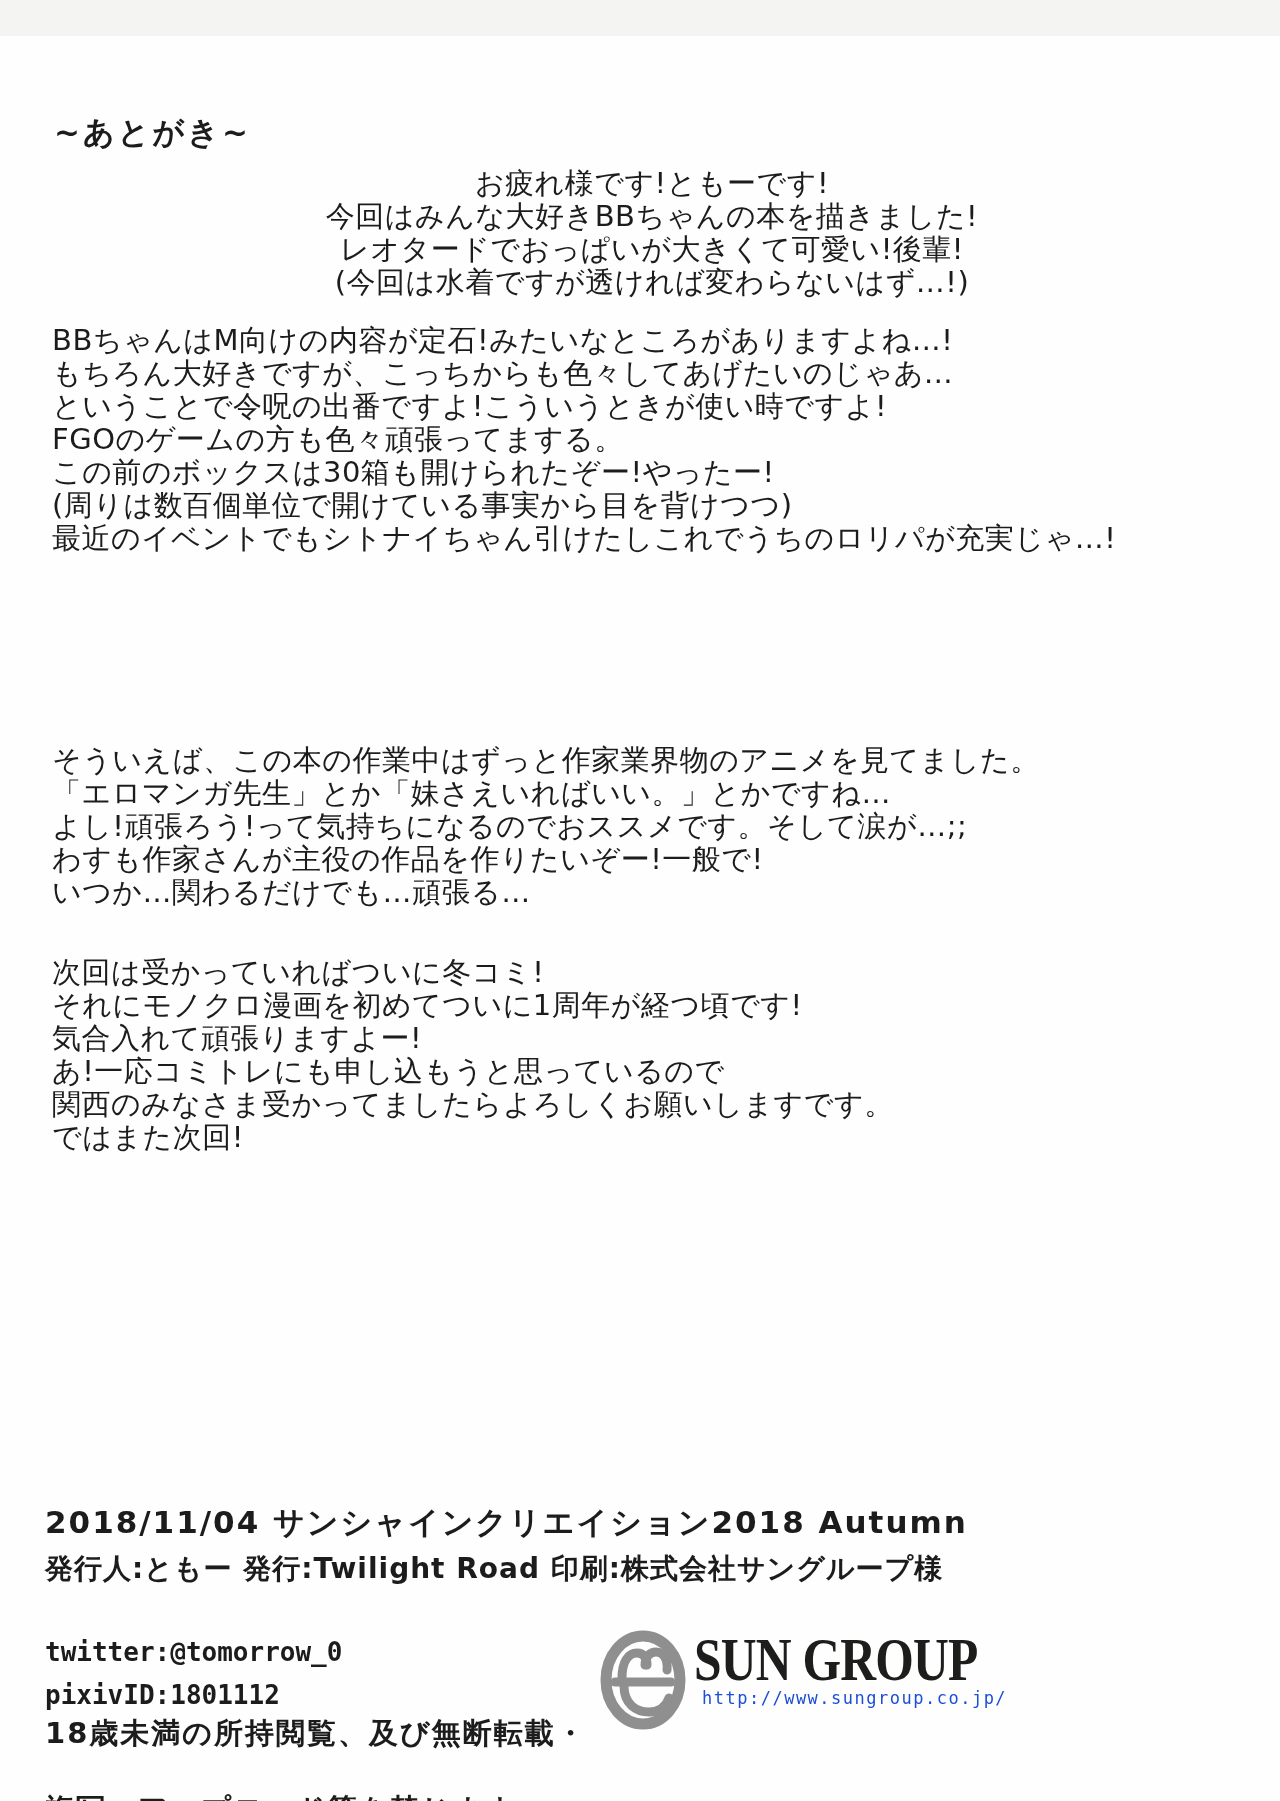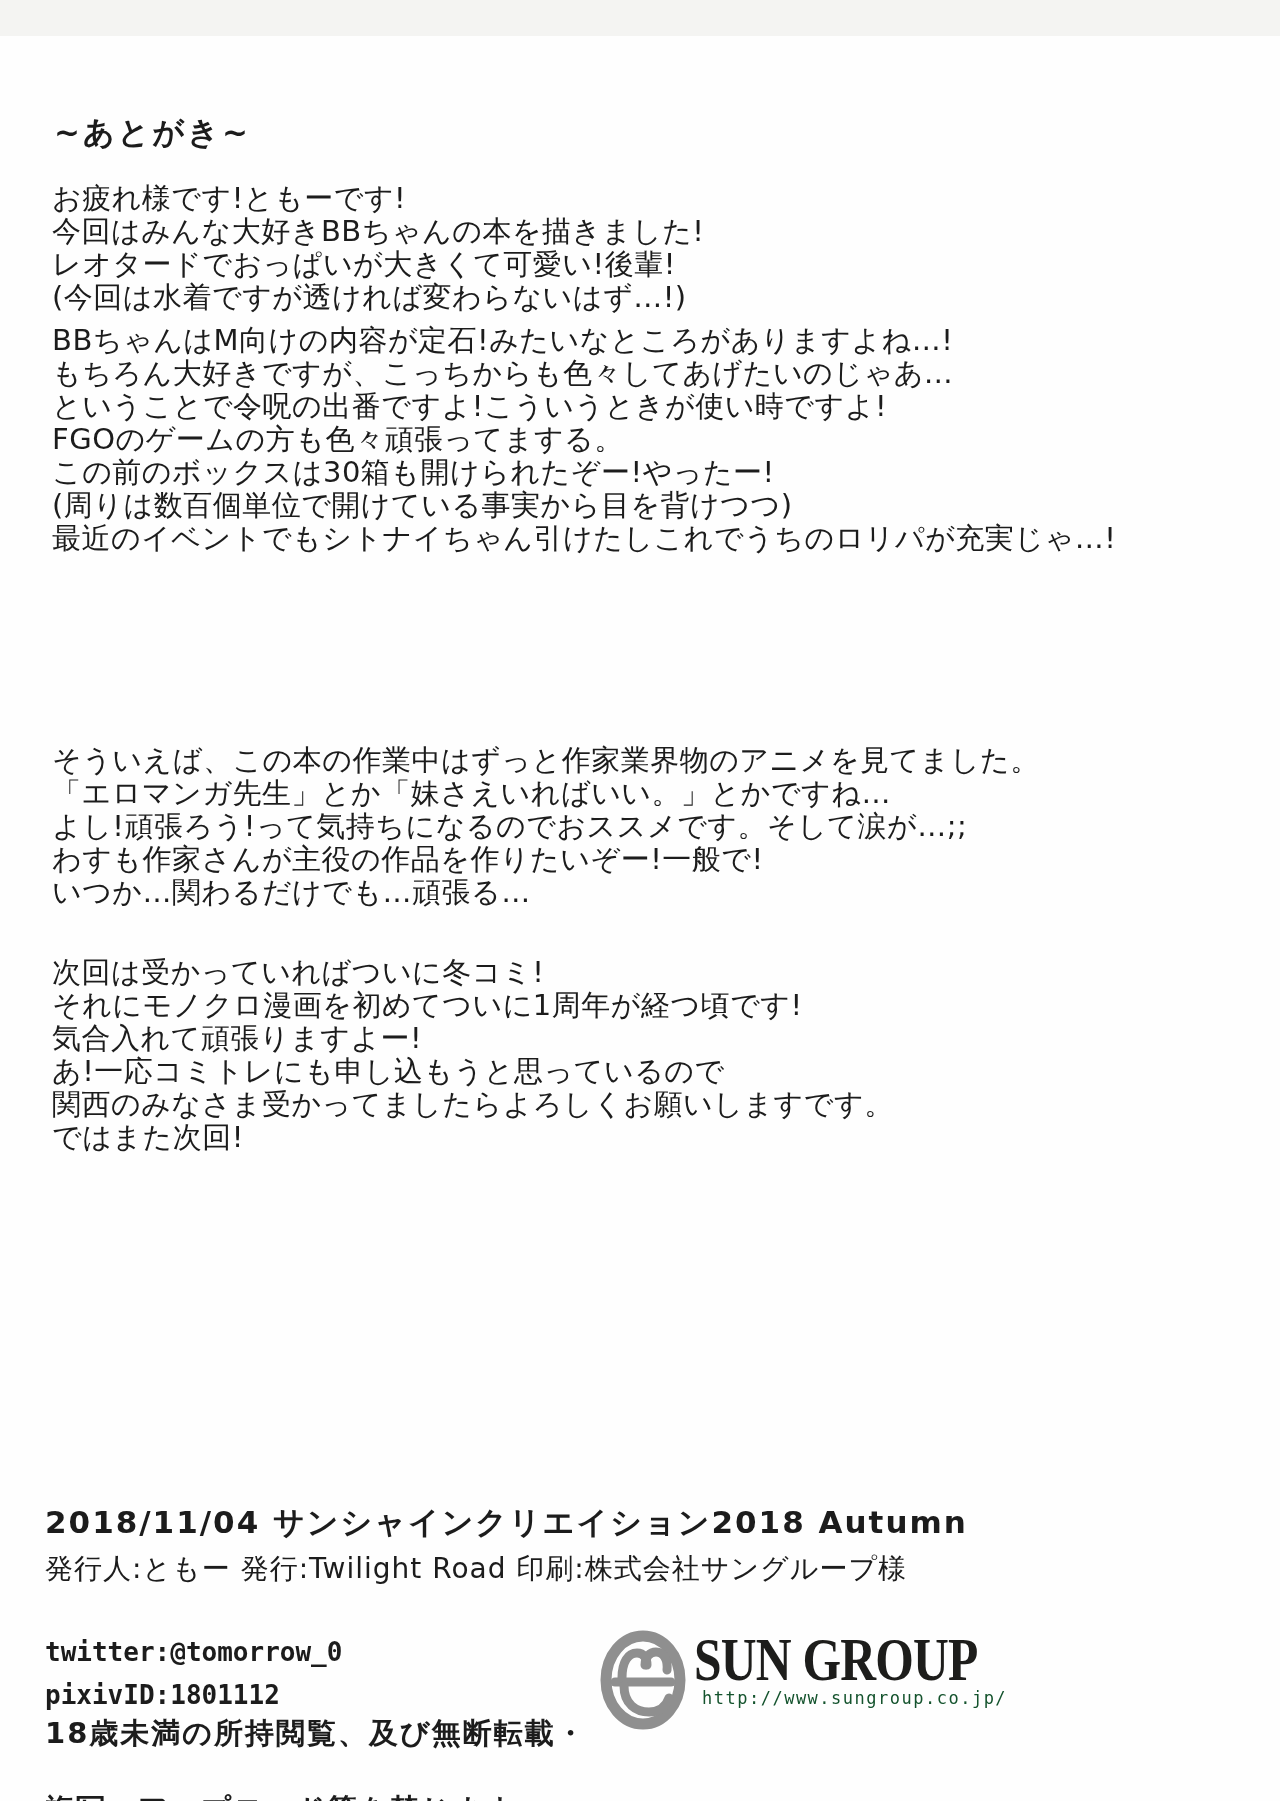--- a/index.html
+++ b/index.html
@@ -20,32 +20,32 @@
     position:absolute;left:54px;top:76px;
     font-size:31px;font-weight:bold;letter-spacing:3px;
   }
   .para{
     position:absolute;left:52px;
     font-size:29px;line-height:33px;
     letter-spacing:0.5px;
     white-space:pre-line;
     width:1200px;
   }
-  .p1{top:146px;}
+  .p1{top:131px;text-align:center;}
   .p2{top:288px;}
   .p3{top:527px;}
   .p4{top:708px;}
   .p5{top:920px;}
   .colophon-event{
     position:absolute;left:45px;top:1466px;
     font-size:31px;letter-spacing:2px;font-weight:bold;
   }
   .colophon-publisher{
     position:absolute;left:45px;top:1514px;
-    font-size:28px;letter-spacing:1px;font-weight:normal;
+    font-size:28px;letter-spacing:1px;font-weight:bold;
   }
   .mono-line{
     position:absolute;left:45px;
     font-family:"DejaVu Sans Mono",monospace;
     font-size:26px;font-weight:bold;letter-spacing:0px;
   }
   .l-mail{top:1558px;}
   .l-twitter{top:1601px;}
   .l-pixiv{top:1644px;}
   .notice{
@@ -63,21 +63,21 @@
   .printer-name{
     position:absolute;left:96px;top:2px;
     font-family:"Liberation Serif","DejaVu Serif",serif;
     font-weight:bold;font-size:62px;color:#1d1d1b;
     transform:scaleX(0.80);transform-origin:left top;
     white-space:nowrap;letter-spacing:-1px;
   }
   .printer-url{
     position:absolute;left:104px;top:66px;
     font-family:"DejaVu Sans Mono",monospace;
-    font-size:17px;color:#14532d;letter-spacing:1.5px;
+    font-size:17px;color:#1d4ed8;letter-spacing:1.5px;
     white-space:nowrap;
   }
 </style>
 </head>
 <body>
 
 <div class="page">
 
   <div class="afterword-title">~あとがき~</div>
 

